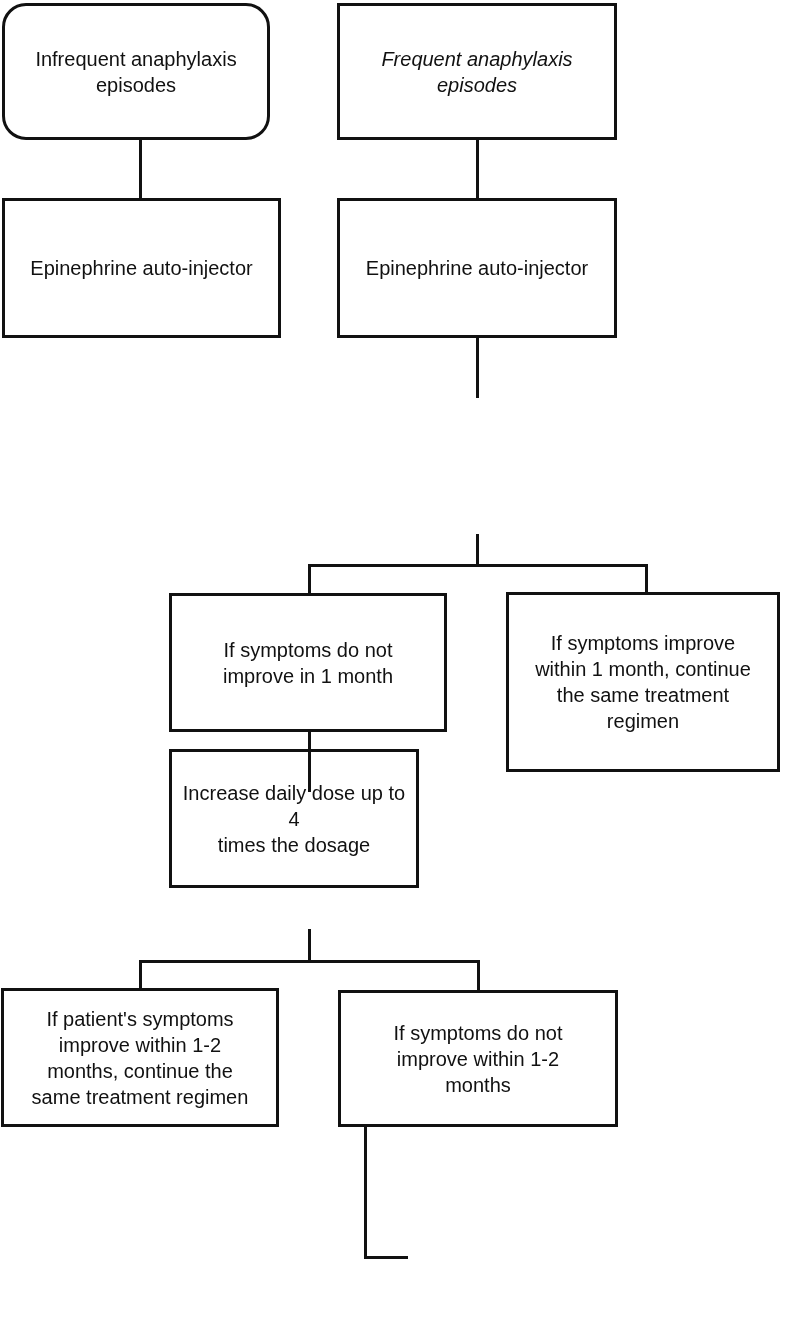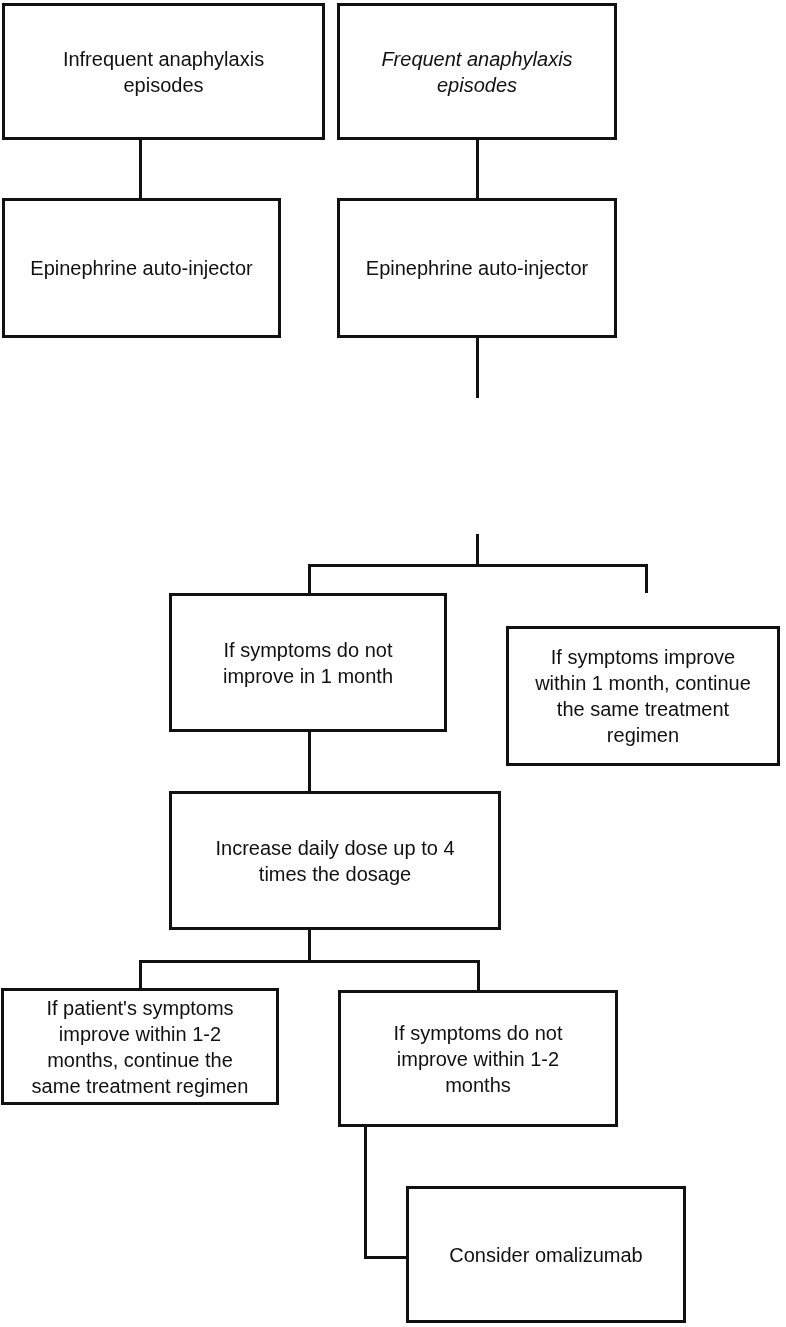--- a/index.html
+++ b/index.html
@@ -31,29 +31,29 @@
     padding: 4px 6px;
   }
   .line {
     position: absolute;
     background: #111111;
   }
   .v { width: 3px; }
   .h { height: 3px; }
 
   
-  #n-infrequent       { left: 2px;   top: 3px;    width: 323px; height: 137px; }
+  #n-infrequent       { left: 2px;   top: 3px;    width: 268px; height: 137px; border-radius: 24px; }
   #n-frequent         { left: 337px; top: 3px;    width: 280px; height: 137px; font-style: italic; }
   #n-epi-left         { left: 2px;   top: 198px;  width: 279px; height: 140px; }
   #n-epi-right        { left: 337px; top: 198px;  width: 280px; height: 140px; }
   #n-daily-h1         { left: 338px; top: 397px;  width: 280px; height: 138px; }
   #n-no-improve-1mo   { left: 169px; top: 593px;  width: 278px; height: 139px; }
-  #n-improve-1mo      { left: 506px; top: 592px;  width: 274px; height: 140px; margin-top: 34px; }
-  #n-increase-dose    { left: 169px; top: 791px;  width: 332px; height: 139px; }
-  #n-improve-1-2mo    { left: 1px;   top: 988px;  width: 278px; height: 117px; }
+  #n-improve-1mo      { left: 506px; top: 592px;  width: 274px; height: 180px; }
+  #n-increase-dose    { left: 169px; top: 749px;  width: 250px; height: 139px; }
+  #n-improve-1-2mo    { left: 1px;   top: 988px;  width: 278px; height: 139px; }
   #n-no-improve-1-2mo { left: 338px; top: 990px;  width: 280px; height: 137px; }
   #n-omalizumab       { left: 406px; top: 1186px; width: 280px; height: 137px; }
 
   
   #c-infreq-epi   { left: 139px; top: 139px;  height: 60px; }
   #c-freq-epi     { left: 476px; top: 139px;  height: 60px; }
   #c-epi-daily    { left: 476px; top: 337px;  height: 61px; }
   #c-split1-stub  { left: 476px; top: 534px;  height: 33px; }
   #c-split1-bar   { left: 308px; top: 564px;  width: 340px; }
   #c-split1-dropl { left: 308px; top: 564px;  height: 30px; }
@@ -95,21 +95,20 @@
 
   <div class="node" id="n-improve-1-2mo">If patient's symptoms
 improve within 1-2
 months, continue the
 same treatment regimen</div>
 
   <div class="node" id="n-no-improve-1-2mo">If symptoms do not
 improve within 1-2
 months</div>
 
-  <div class="node" id="n-omalizumab">Consider omalizumab</div>
 
   <div class="line v" id="c-infreq-epi"></div>
 
   <div class="line v" id="c-freq-epi"></div>
 
   <div class="line v" id="c-epi-daily"></div>
 
   <div class="line v" id="c-split1-stub"></div>
   <div class="line h" id="c-split1-bar"></div>
   <div class="line v" id="c-split1-dropl"></div>

